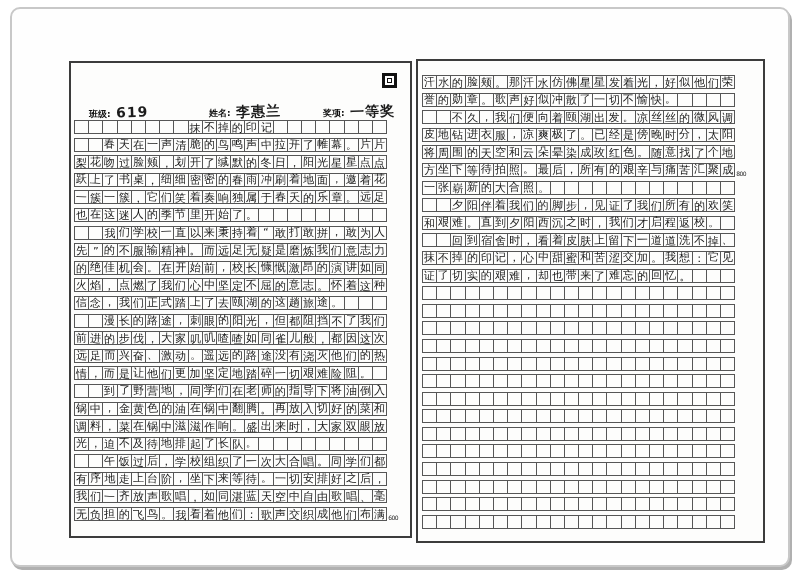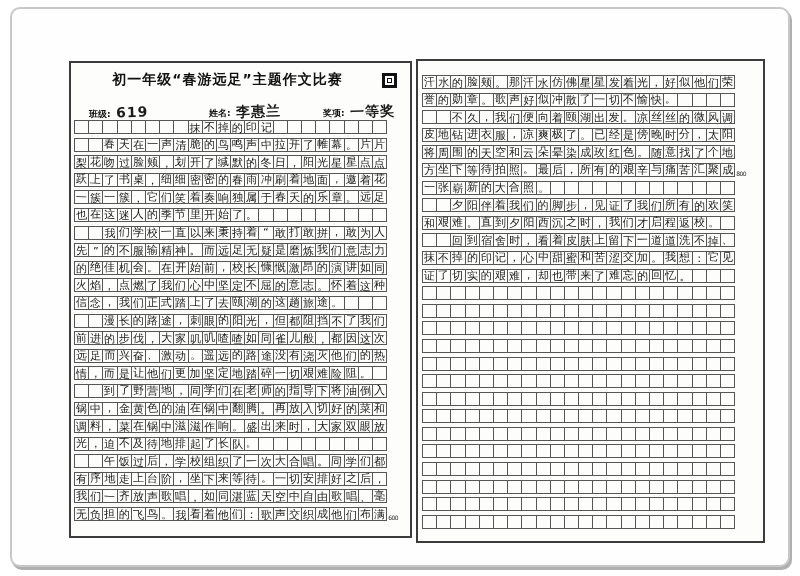--- a/index.html
+++ b/index.html
@@ -61,21 +61,20 @@
     font-size:6px;color:#222;margin-left:1px;line-height:1;
     align-self:flex-end;letter-spacing:-0.5px;
   }
 </style>
 </head>
 <body>
 
 <div class="sheet">
 
   <div class="page page-left">
-    <div class="comp-title">初一年级“春游远足”主题作文比赛</div>
     <div class="reg-mark">
       <div class="rm-in">
         <div class="rm-core"></div>
       </div>
     </div>
     <div class="fields">
       <div class="field f-class">
         <span class="field-label">班级:</span>
         <span class="hw-value">619</span>
       </div>

